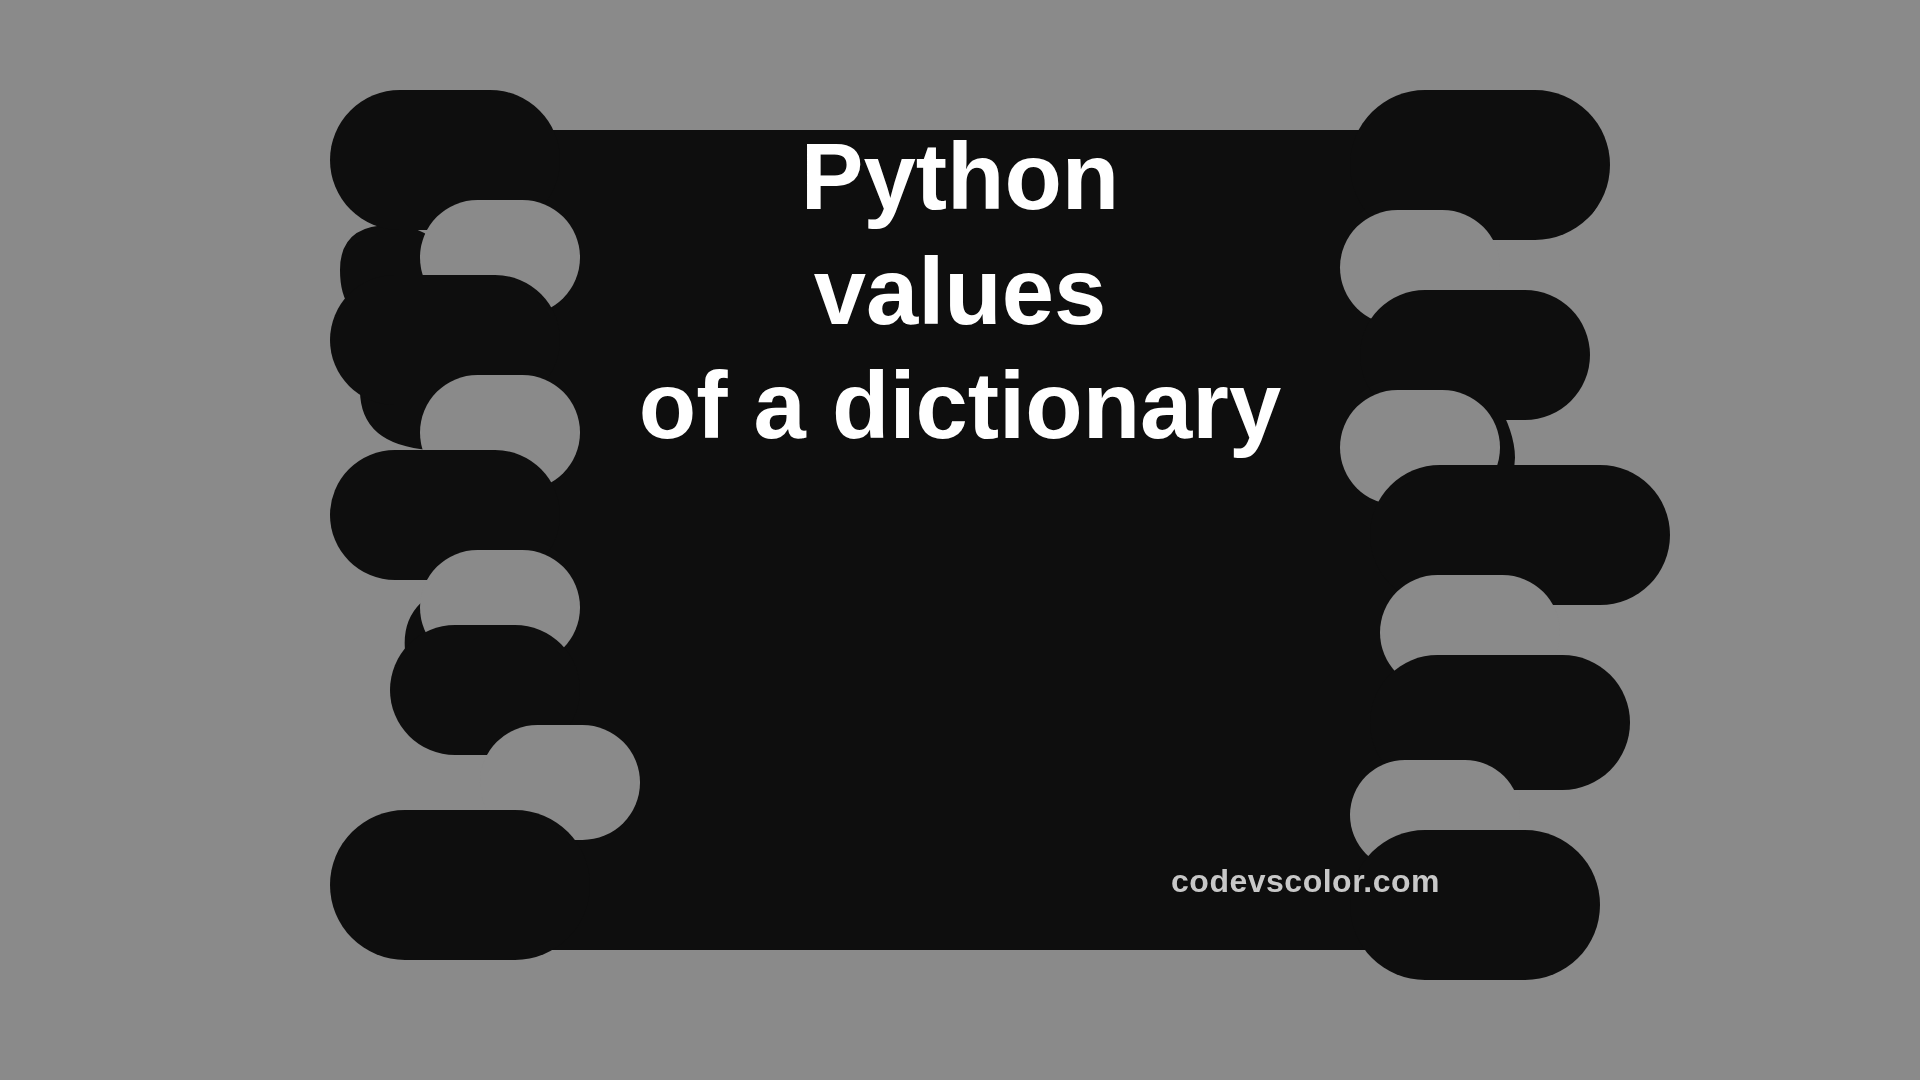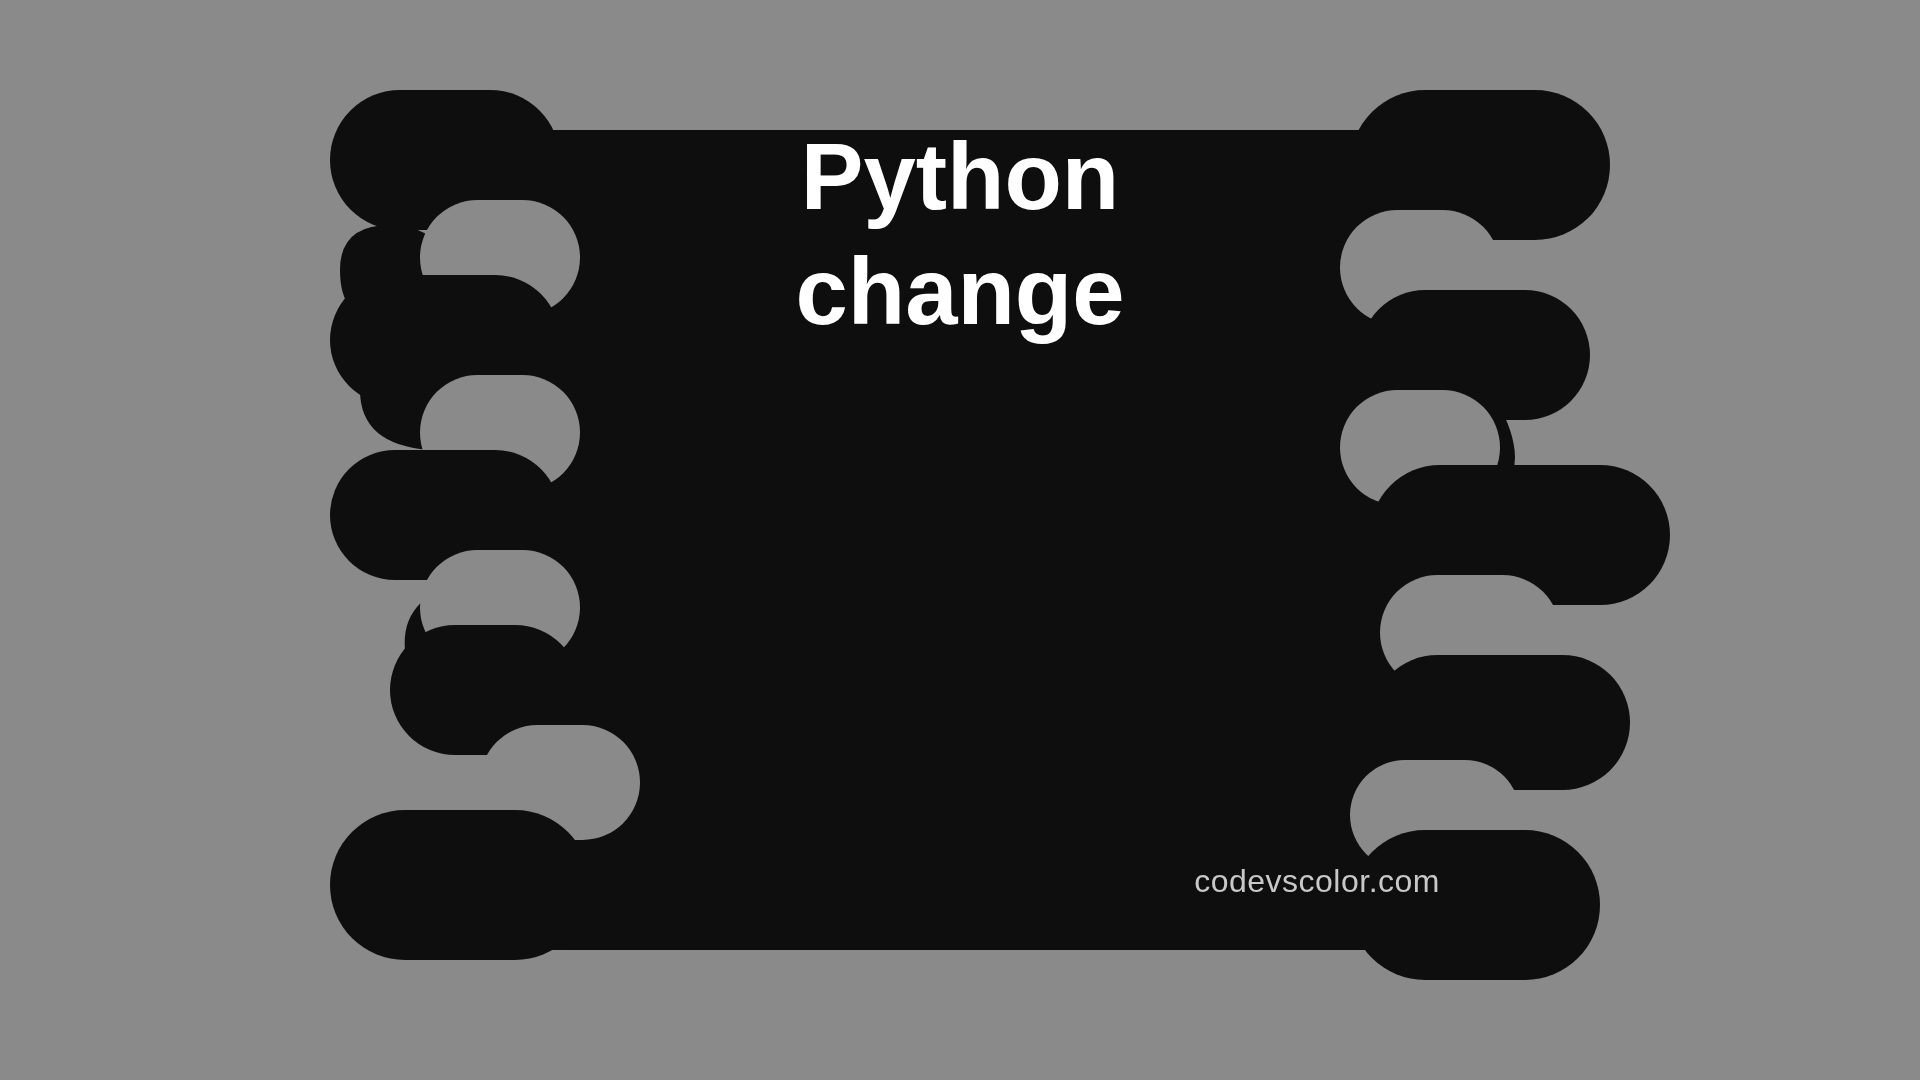--- a/index.html
+++ b/index.html
@@ -44,21 +44,21 @@
       line-height: 1.22;
       text-align: center;
       margin-top: -10px;
     }
     .credit {
       position: absolute;
       right: 260px;
       bottom: 50px;
       color: #c8c8c8;
       font-size: 32px;
-      font-weight: 400;
+      font-weight: 700;
       letter-spacing: 0.5px;
       z-index: 3;
     }
   </style>
 </head>
 <body>
 
 <div class="stage">
   <svg class="blob" viewBox="0 0 1480 820" preserveAspectRatio="none">
     <path fill="#0e0e0e" d="
@@ -121,18 +121,19 @@
     <div style="position:absolute; right:30px; top:335px; width:300px; height:140px; background:#0e0e0e; border-radius:75px;"></div>
     <div style="position:absolute; right:140px; top:445px; width:180px; height:115px; background:#8a8a8a; border-radius:60px;"></div>
     <div style="position:absolute; right:70px; top:525px; width:260px; height:135px; background:#0e0e0e; border-radius:72px;"></div>
     <div style="position:absolute; right:180px; top:630px; width:170px; height:110px; background:#8a8a8a; border-radius:58px;"></div>
     <div style="position:absolute; right:100px; top:700px; width:250px; height:150px; background:#0e0e0e; border-radius:80px;"></div>
   </div>
 
   <div class="content">
     <div class="title">
       <div>Python</div>
-      <div>change</div>
+      <div>values</div>
+      <div>of a dictionary</div>
     </div>
   </div>
 
   <div class="credit">codevscolor.com</div>
 </div>
 
 </body></html>

